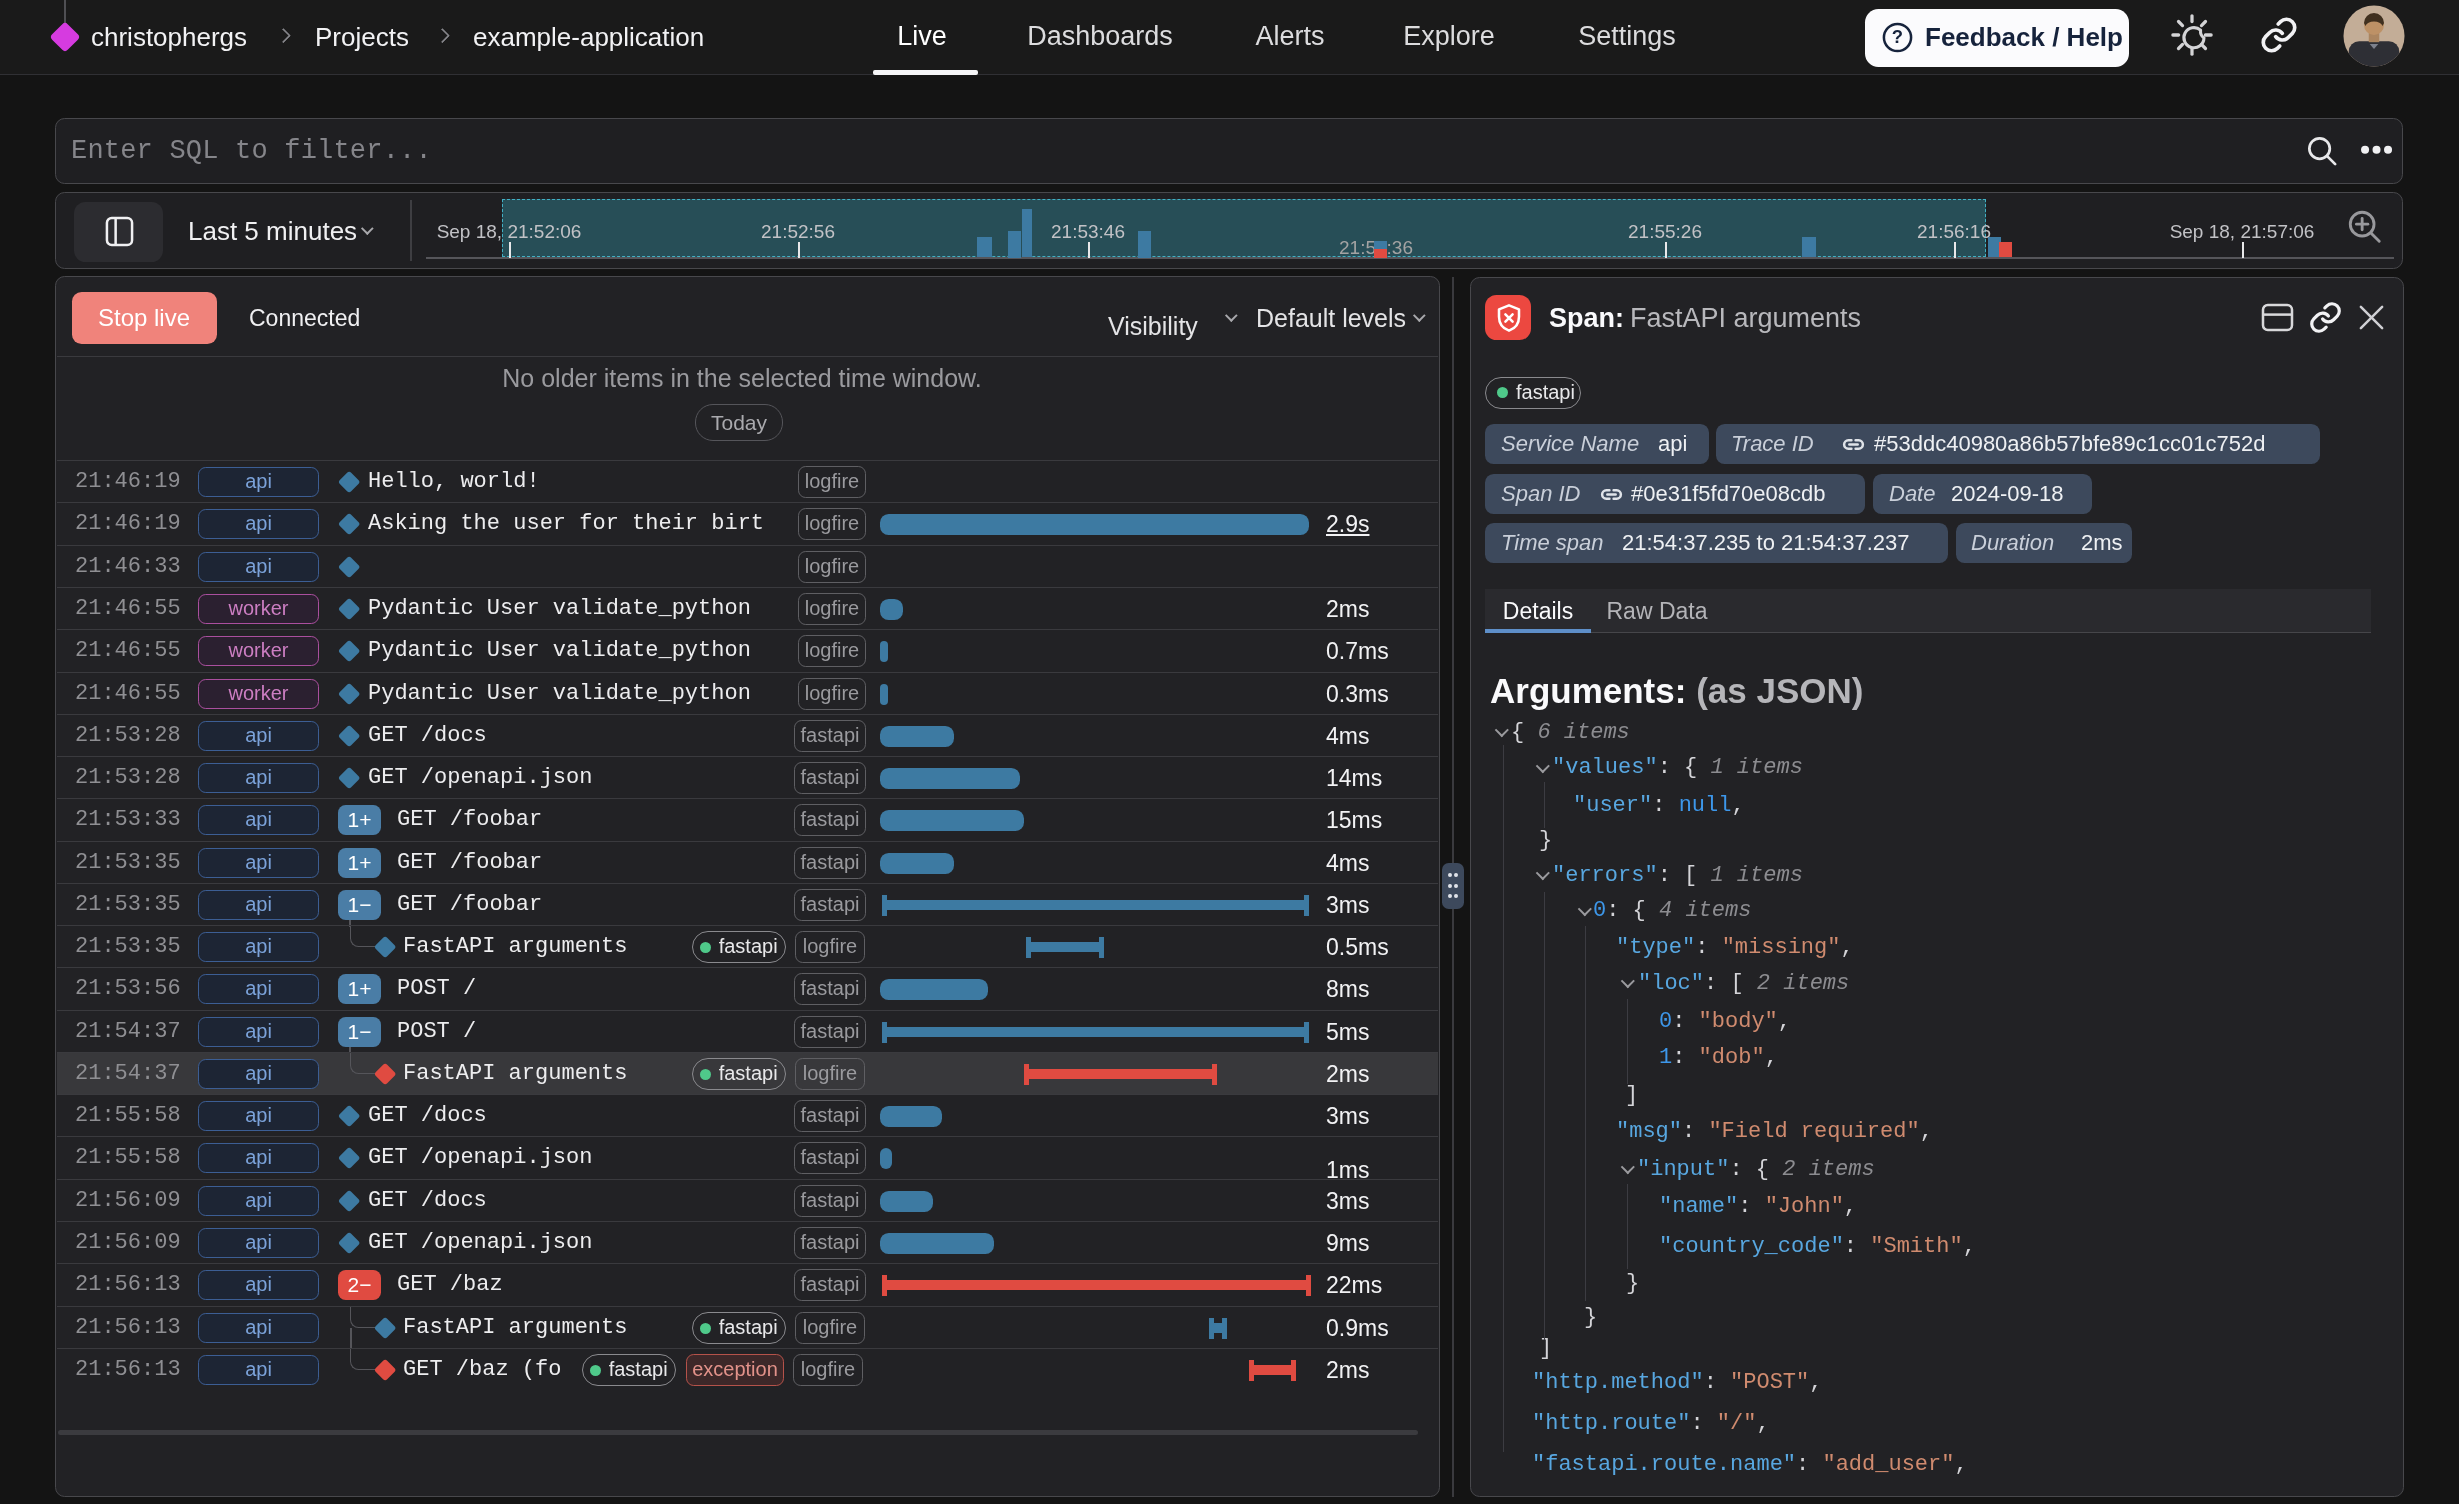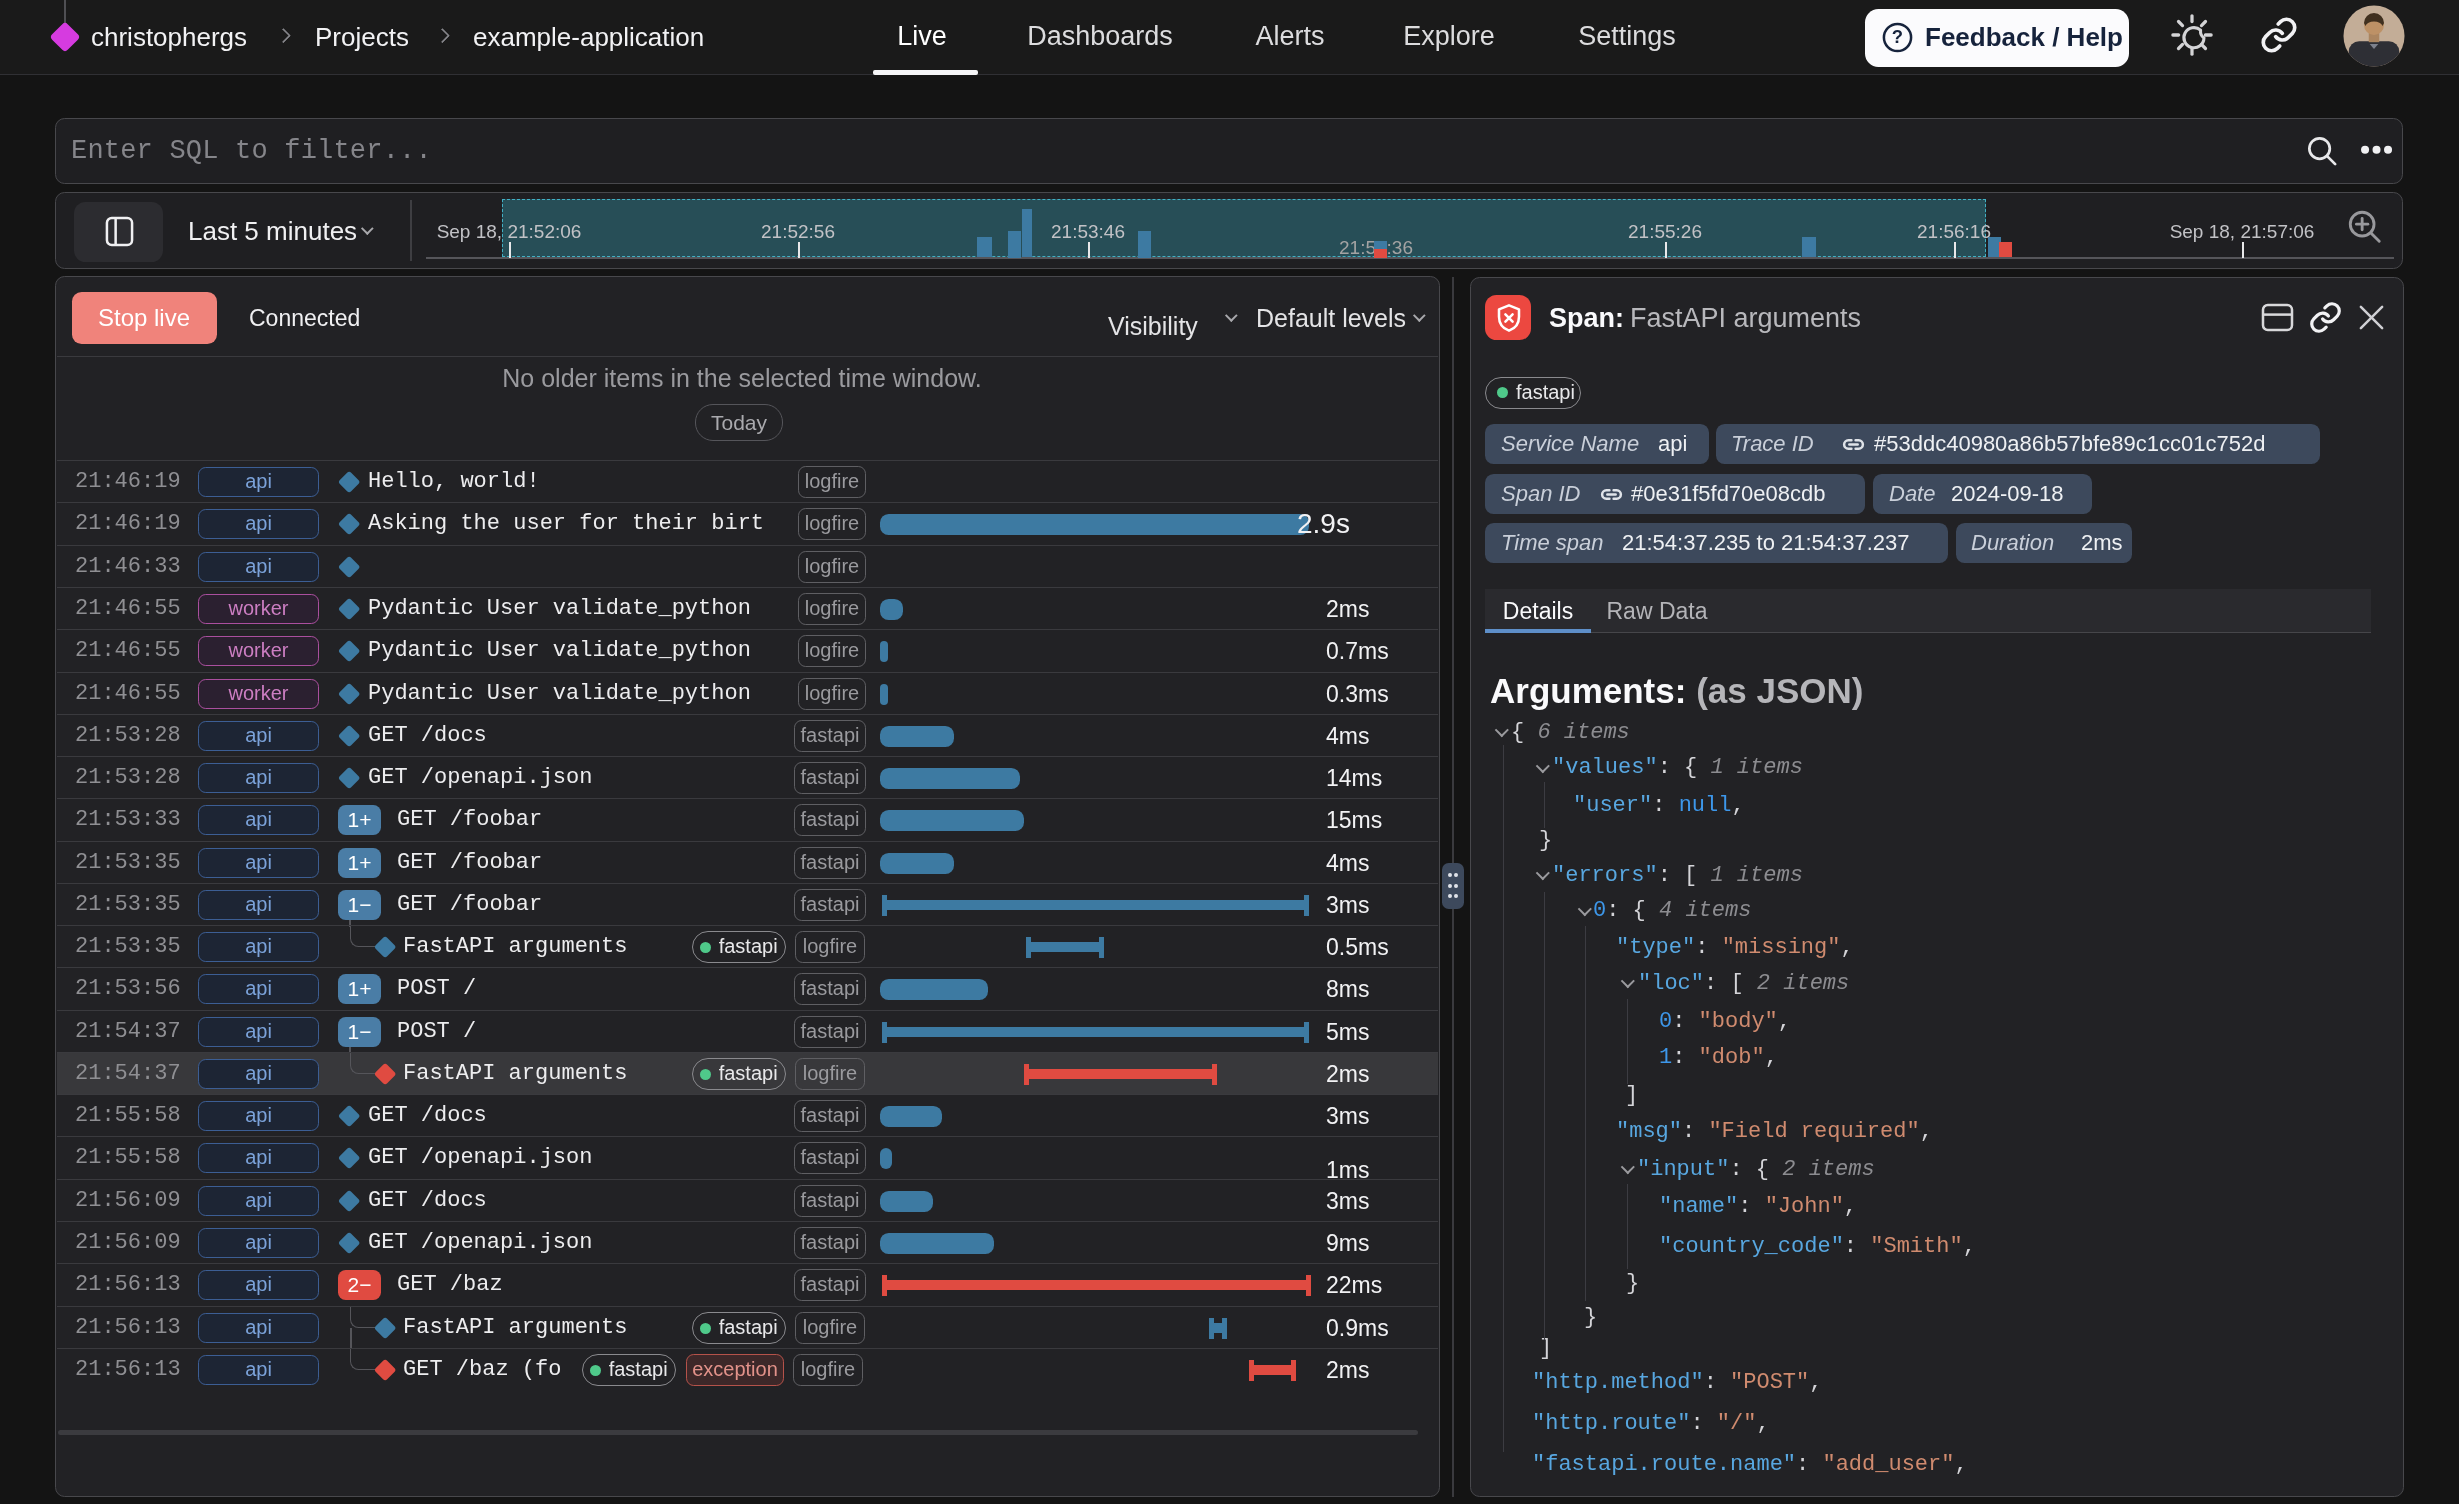--- a/index.html
+++ b/index.html
@@ -142,21 +142,21 @@
 <div class="a mono" style="left:311px;top:0;height:42px;line-height:42px;font-size:22px;color:#ededef;">Hello, world!</div>
 <div class="a" style="left:741px;top:4.8px;width:68px;height:32px;border:1.9px solid #5f5f63;background:transparent;border-radius:7.7px;color:#9a9a9e;font-size:20px;text-align:center;line-height:28px;">logfire</div>
 </div>
 <div class="a" style="left:57px;top:502px;width:1381px;height:42px;border-top:1px solid #3a3a3e;background:transparent;">
 <div class="a mono" style="left:18px;top:0;height:42px;line-height:42px;font-size:22px;color:#8f8f93;">21:46:19</div>
 <div class="a" style="left:141px;top:5.8px;width:121px;height:30px;border:1.9px solid #3c5e94;background:#1d2534;border-radius:7.7px;color:#7ba2d9;font-size:20px;text-align:center;line-height:27px;">api</div>
 <div class="diam" style="left:284px;top:12.5px;background:#3d7aa2;"></div>
 <div class="a mono" style="left:311px;top:0;height:42px;line-height:42px;font-size:22px;color:#ededef;">Asking the user for their birt</div>
 <div class="a" style="left:741px;top:4.8px;width:68px;height:32px;border:1.9px solid #5f5f63;background:transparent;border-radius:7.7px;color:#9a9a9e;font-size:20px;text-align:center;line-height:28px;">logfire</div>
 <div class="a" style="left:823px;top:10.6px;width:429px;height:21px;background:#3d7aa2;border-radius:8.6px;"></div>
-<div class="a" style="left:1240px;top:0;height:42px;line-height:42px;font-size:28px;color:#f2f2f4;">2.9s</div>
+<div class="a" style="left:1269px;top:0;height:42px;line-height:42px;font-size:23px;color:#f2f2f4;text-decoration:underline;">2.9s</div>
 </div>
 <div class="a" style="left:57px;top:545px;width:1381px;height:42px;border-top:1px solid #3a3a3e;background:transparent;">
 <div class="a mono" style="left:18px;top:0;height:42px;line-height:42px;font-size:22px;color:#8f8f93;">21:46:33</div>
 <div class="a" style="left:141px;top:5.8px;width:121px;height:30px;border:1.9px solid #3c5e94;background:#1d2534;border-radius:7.7px;color:#7ba2d9;font-size:20px;text-align:center;line-height:27px;">api</div>
 <div class="diam" style="left:284px;top:12.5px;background:#3d7aa2;"></div>
 <div class="a" style="left:741px;top:4.8px;width:68px;height:32px;border:1.9px solid #5f5f63;background:transparent;border-radius:7.7px;color:#9a9a9e;font-size:20px;text-align:center;line-height:28px;">logfire</div>
 </div>
 <div class="a" style="left:57px;top:587px;width:1381px;height:42px;border-top:1px solid #3a3a3e;background:transparent;">
 <div class="a mono" style="left:18px;top:0;height:42px;line-height:42px;font-size:22px;color:#8f8f93;">21:46:55</div>
 <div class="a" style="left:141px;top:5.8px;width:121px;height:30px;border:1.9px solid #aa4f9e;background:#2b2030;border-radius:7.7px;color:#cc7ec2;font-size:20px;text-align:center;line-height:27px;">worker</div>

